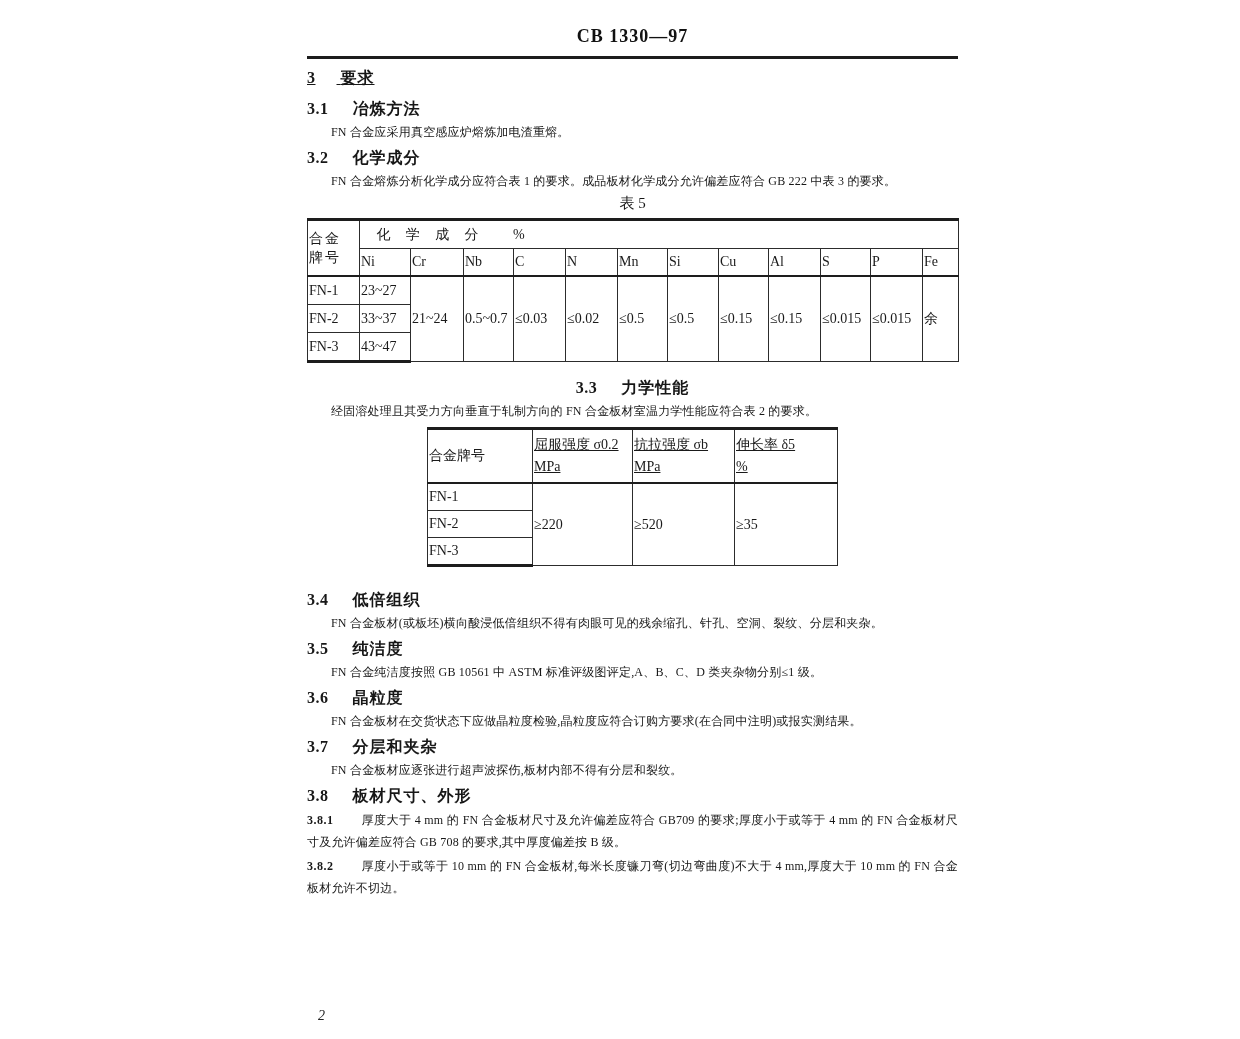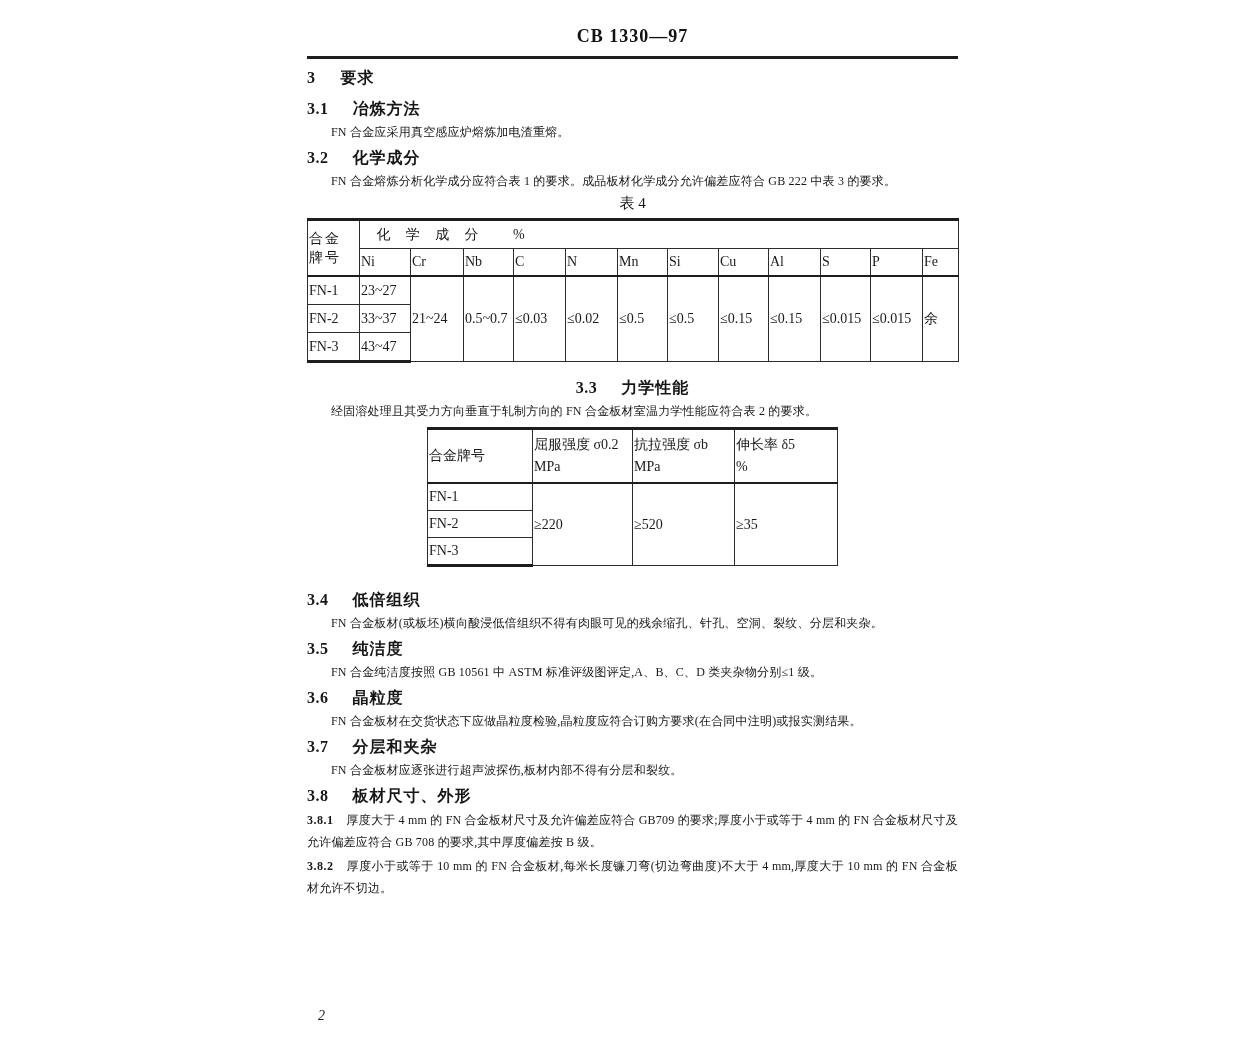--- a/index.html
+++ b/index.html
@@ -10,49 +10,49 @@
   }
   .content{position:absolute;left:307px;top:0;width:651px;}
   .doc-header{
     padding-top:26px;text-align:center;font-weight:bold;
     font-size:18px;letter-spacing:1px;color:#111;
   }
   .header-rule{margin-top:9px;border:0;border-top:3px solid #1d1d1d;height:0;}
   .sec{font-size:16px;line-height:22px;margin:4px 0 0;white-space:nowrap;}
   .sec .num{font-weight:bold;margin-right:20px;letter-spacing:0.5px;}
   .sec .ttl{font-weight:bold;letter-spacing:1px;}
-  .sec.chapter{margin-top:5px;}
+  .sec.chapter{margin-top:5px;text-decoration:underline;}
   .sec.chapter .num{margin-right:21px;}
   .mt9{margin-top:9px;}
   .mt14{margin-top:14px;text-align:center;}
   .mt22{margin-top:22px;}
   p.body{
     margin:1px 0 0;font-size:12px;line-height:22px;
     text-align:justify;text-indent:2em;letter-spacing:0.2px;
   }
   p.body.numbered{text-indent:0;margin-top:2px;}
-  p.body.numbered .num{font-weight:bold;margin-right:13px;letter-spacing:0.5px;}
+  p.body.numbered .num{font-weight:bold;margin-right:28px;letter-spacing:0.5px;}
   .caption{text-align:center;font-size:15px;line-height:22px;margin-top:0;}
   table{border-collapse:collapse;table-layout:fixed;color:#1a1a1a;}
   .t1{width:651px;margin-top:4px;font-size:14px;}
   .t2{width:410px;margin:5px auto 0;font-size:14px;}
   th,td{
     border:1px solid #2c2c2c;text-align:left;vertical-align:middle;
     font-weight:normal;padding:0 1px;overflow:hidden;
   }
   table tr:first-child th{border-top:3px solid #1d1d1d;}
   .t1 tr:last-child td,.t2 tr:last-child td{border-bottom:3px solid #1d1d1d;}
   .t1 th{height:26px;}
   .t1 .group-row th{height:27px;}
   .t1 td{height:27px;}
   .t1 .group{letter-spacing:1.1em;text-indent:1.1em;}
   .t1 .grade-h div{line-height:19px;letter-spacing:2px;}
   .t2 th{height:52px;}
   .t2 td{height:26px;}
-  .t2 th div{line-height:22px;}
+  .t2 th div{line-height:22px;text-decoration:underline;}
   .thick-under{border-bottom:2px solid #1d1d1d;}
   .page-num{
     position:absolute;left:318px;top:1008px;font-size:14px;
     font-style:italic;color:#222;
   }
 </style>
 </head>
 <body>
 
 <div class="content">
@@ -70,21 +70,21 @@
     <span class="ttl">冶炼方法</span>
   </div>
   <p class="body">FN 合金应采用真空感应炉熔炼加电渣重熔。</p>
 
   <div class="sec">
     <span class="num">3.2</span>
     <span class="ttl">化学成分</span>
   </div>
   <p class="body">FN 合金熔炼分析化学成分应符合表 1 的要求。成品板材化学成分允许偏差应符合 GB 222 中表 3 的要求。</p>
 
-  <div class="caption">表 4</div>
+  <div class="caption">表 5</div>
 
   <table class="t1">
     <colgroup>
       <col style="width:52px">
         <col style="width:51px">
         <col style="width:53px">
       <col style="width:50px">
         <col style="width:52px">
         <col style="width:52px">
       <col style="width:50px">

